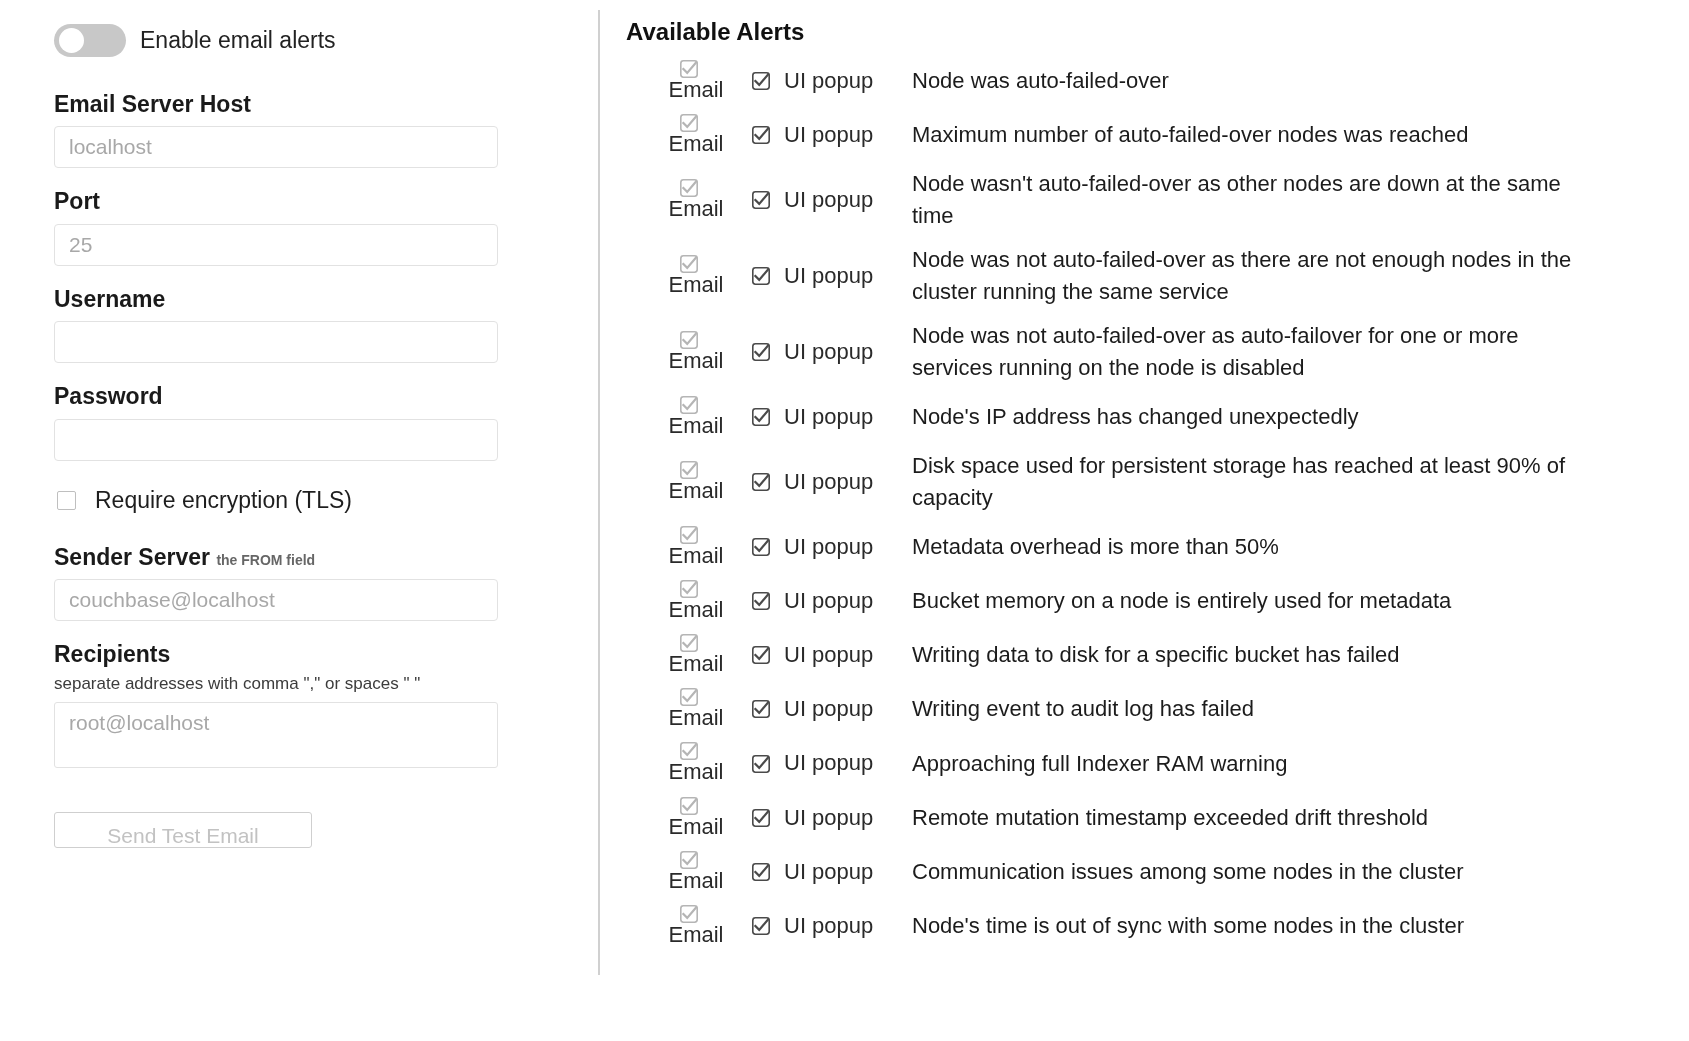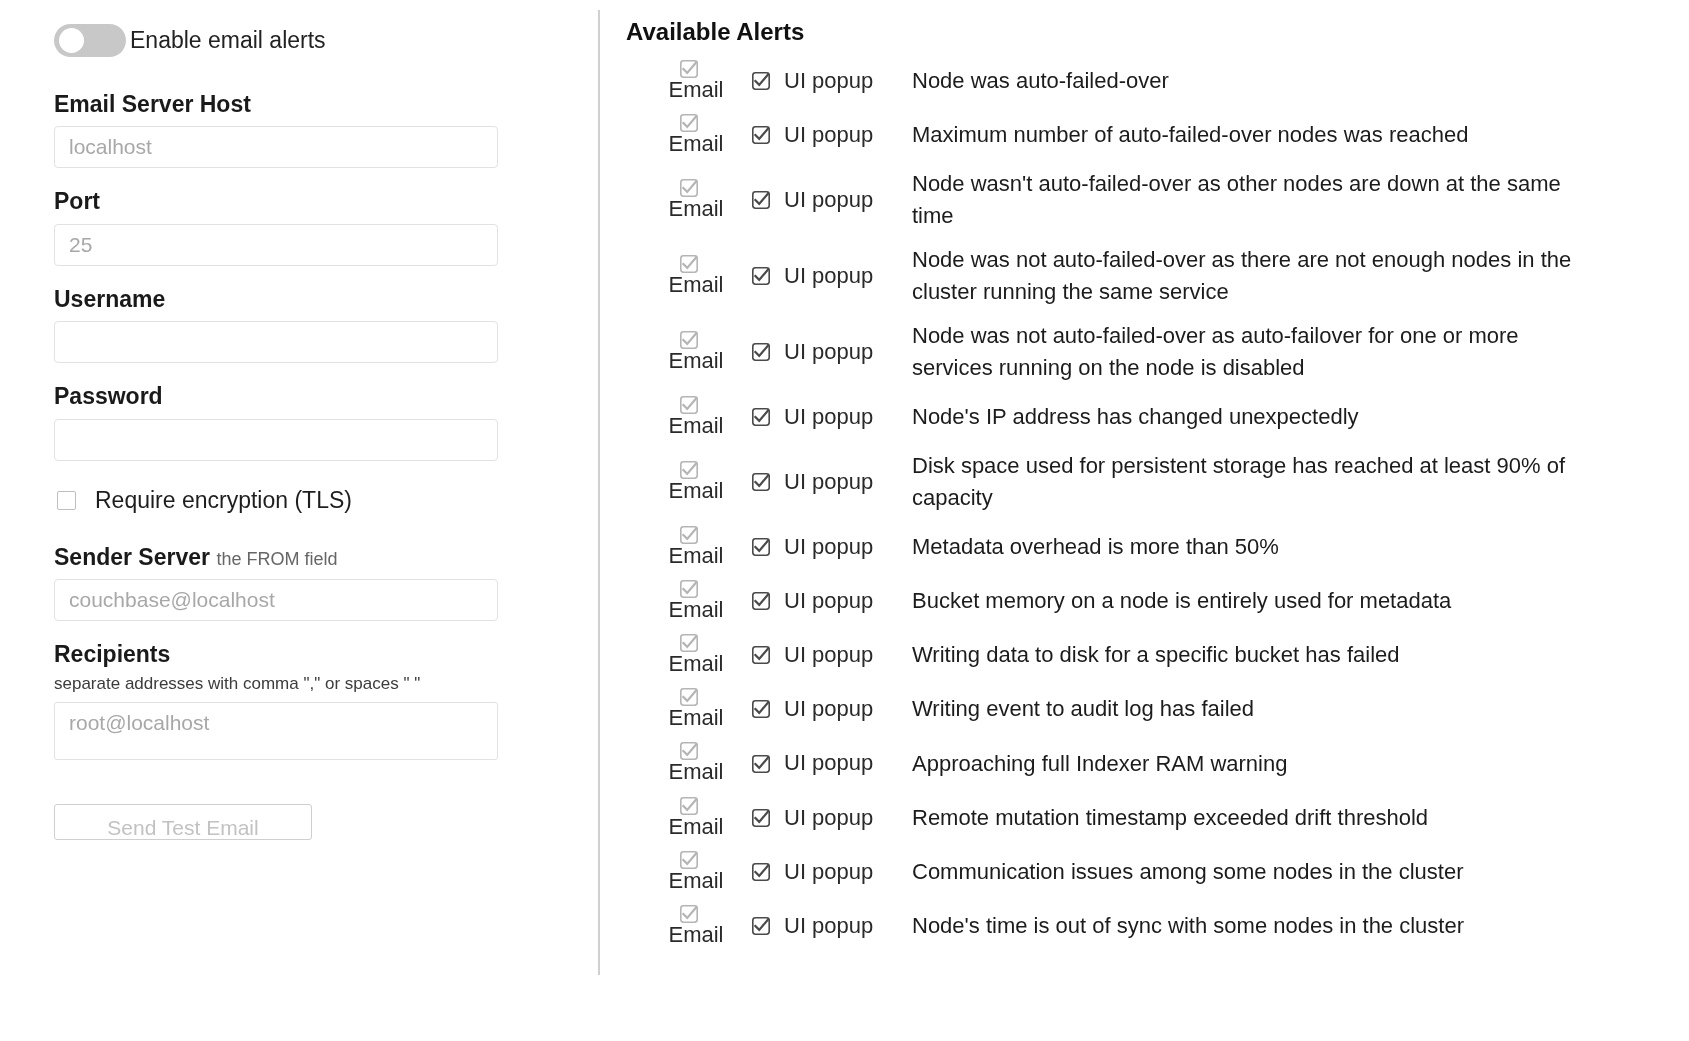--- a/index.html
+++ b/index.html
@@ -62,38 +62,38 @@
   .toggle .knob {
     position: absolute;
     top: 4px;
     left: 5px;
     width: 25px;
     height: 25px;
     border-radius: 50%;
     background: #ffffff;
   }
   .toggle-label {
-    margin-left: 4px;
+    margin-left: 14px;
     font-size: 23px;
     color: #222222;
     line-height: 1;
   }
 
   .field-block { margin-bottom: 20px; }
 
   .field-label {
     font-size: 23px;
     font-weight: bold;
     color: #1a1a1a;
     margin: 0 0 9px 0;
     line-height: 1.15;
   }
   .field-label .sub {
-    font-weight: normal;
-    font-size: 18px;
+    font-weight: bold;
+    font-size: 14px;
     color: #666666;
   }
 
   .field-hint {
     font-size: 17px;
     color: #3c3c3c;
     margin: -3px 0 8px 0;
     line-height: 1.2;
   }
 
@@ -110,21 +110,21 @@
     color: #444444;
     padding: 0 14px;
     outline: none;
   }
   .text-input::placeholder { color: #a8a8a8; opacity: 1; }
 
   .text-area {
     display: block;
     box-sizing: border-box;
     width: 444px;
-    height: 58px;
+    height: 66px;
     border: 1px solid #e2e2e2;
     border-radius: 3px;
     background: #ffffff;
     font-family: "Liberation Sans", sans-serif;
     font-size: 21px;
     color: #444444;
     padding: 8px 14px;
     outline: none;
     resize: none;
   }

